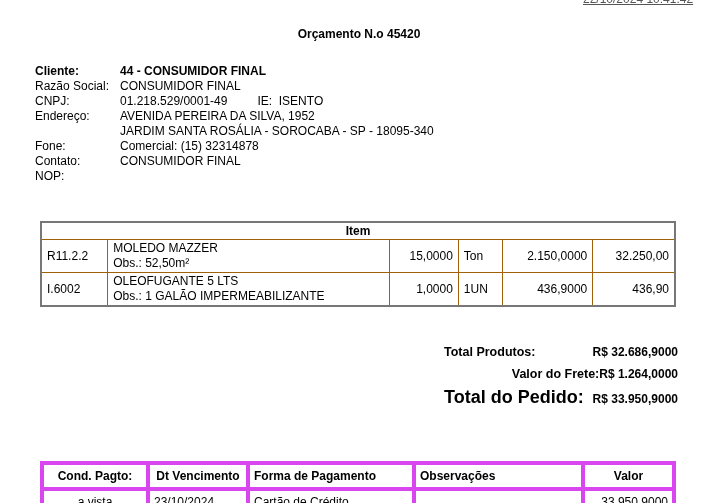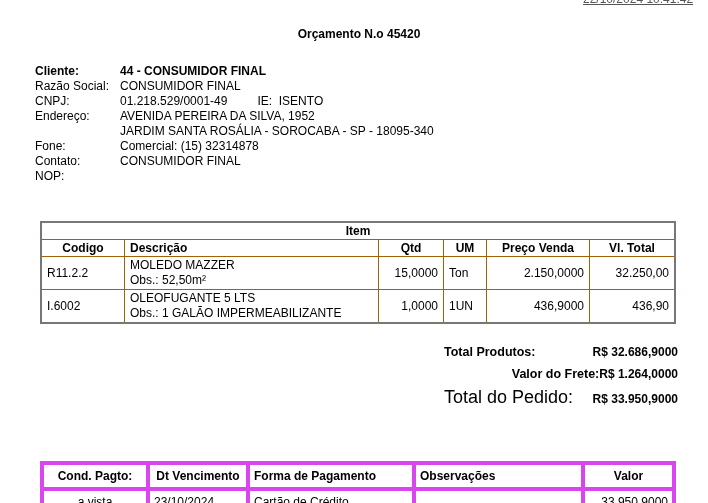--- a/index.html
+++ b/index.html
@@ -21,21 +21,21 @@
   .items tr.data td { height:28px; line-height:15px; }
   .outer { border:2px solid #777; }
   .totals { position:absolute; top:345px; left:444px; width:234px; }
   .trow { display:flex; justify-content:space-between; align-items:baseline; }
   .trow .l { font-weight:bold; font-size:12.5px; }
   .trow .v { font-weight:bold; font-size:12px; }
   .t1 { height:22px; margin-top:0; }
   .t2 { height:20px;justify-content:flex-end; }
   .t3 { height:20px; }
   .t3 .l { font-weight:normal; font-size:12px; }
-  .t4 .l { font-size:18px; font-weight:normal; }
+  .t4 .l { font-size:18px; font-weight:bold; }
   .t4 .v { font-size:12px; }
   .pay { position:absolute; top:461px; left:40px; width:636px; }
   .pay td, .pay th { border:4px solid #d946ef; padding:3px 4px; font-size:12px; height:16px; }
   .pay th { font-weight:bold; }
 </style>
 </head>
 <body>
 
 <div class="topdate">22/10/2024 10:41:42</div>
 <div class="title">Orçamento N.o 45420</div>
@@ -69,28 +69,20 @@
   <div class="row">
       <span class="lbl">NOP:</span>
     </div>
 </div>
 
 <table class="items outer">
   <tbody>
       <tr>
         <th colspan="6" class="hdr-item">Item</th>
       </tr>
-  <tr>
-    <th style="width:72px">Codigo</th>
-    <th style="text-align:left;width:243px">Descrição</th>
-    <th style="width:54px">Qtd</th>
-    <th style="width:32px">UM</th>
-    <th style="width:92px">Preço Venda</th>
-    <th>Vl. Total</th>
-  </tr>
   <tr class="data">
     <td>R11.2.2</td>
     <td>
           <div>MOLEDO MAZZER</div>
           <div>Obs.: 52,50m²</div>
         </td>
     <td class="r">15,0000</td>
     <td>Ton</td>
     <td class="r">2.150,0000</td>
     <td class="r">32.250,00</td>

